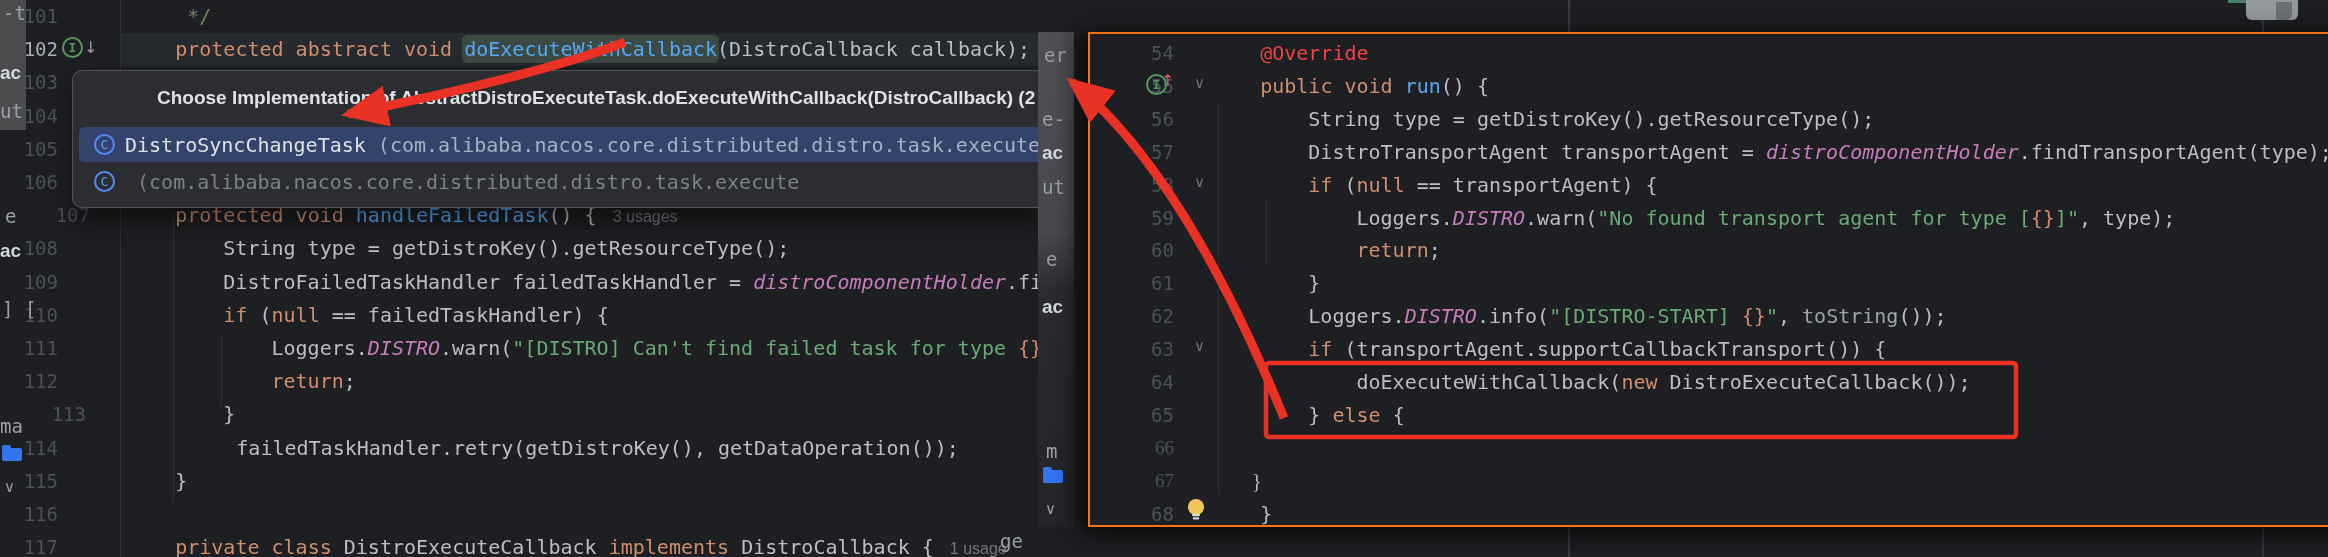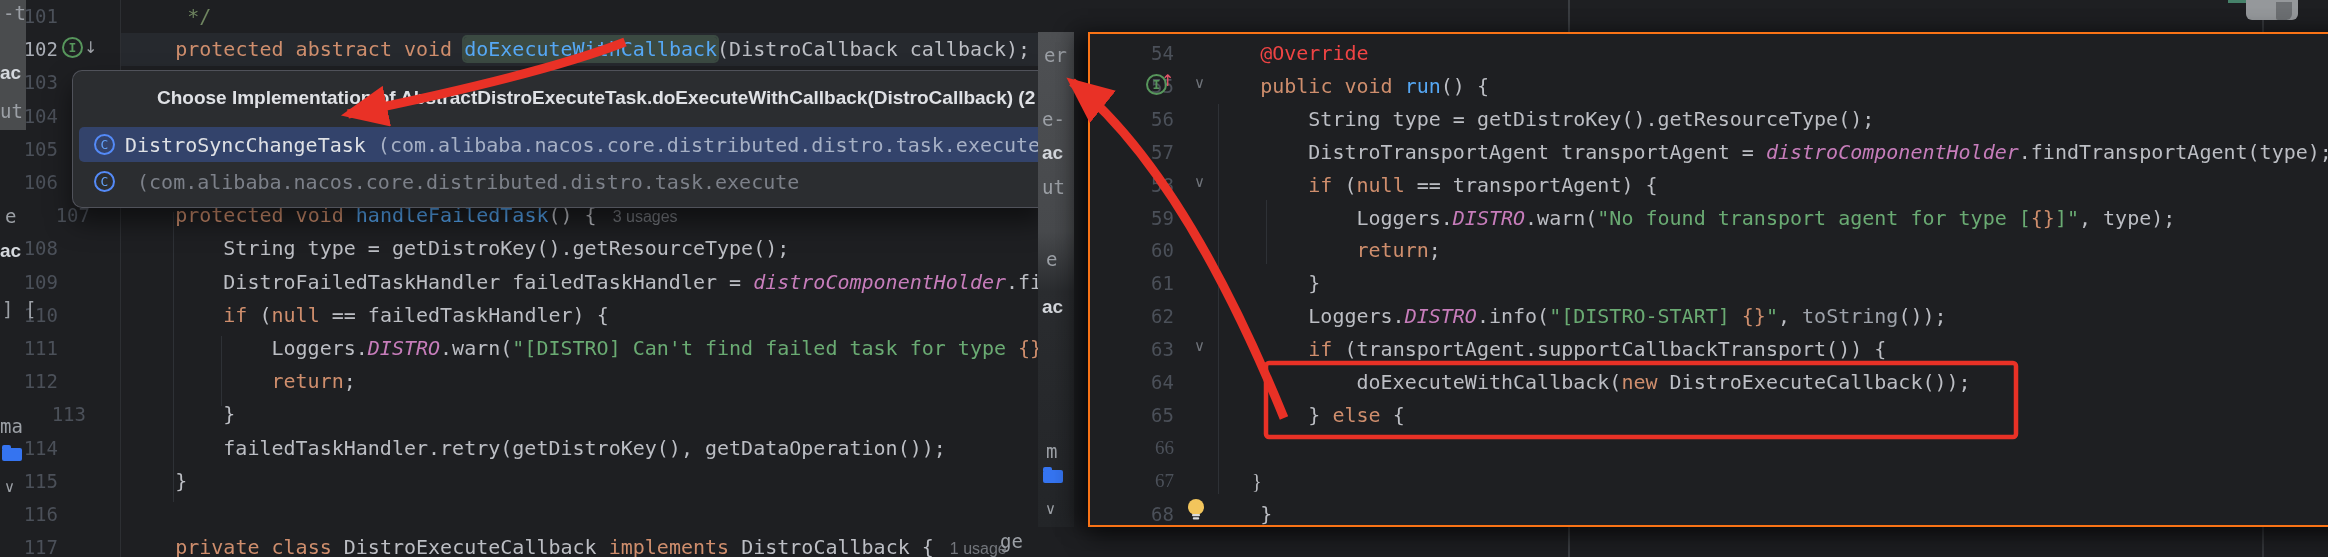--- a/index.html
+++ b/index.html
@@ -117,21 +117,21 @@
       <div class="row" style="top: 365.2px; height: 33.2px;">
         <span class="num" style="left: 20px; width: 38px; line-height: 33.2px;">112</span>
         <span class="code" style="left: 127px; line-height: 33.2px;"><span class="t-def">            </span><span class="t-kw">return</span><span class="t-def">;</span></span>
       </div>
       <div class="row" style="top: 398.4px; height: 33.2px;">
         <span class="num" style="left: 20px; width: 38px; line-height: 33.2px; margin-left: 28px;">113</span>
         <span class="code" style="left: 127px; line-height: 33.2px;"><span class="t-def">        }</span></span>
       </div>
       <div class="row" style="top: 431.6px; height: 33.2px;">
         <span class="num" style="left: 20px; width: 38px; line-height: 33.2px;">114</span>
-        <span class="code" style="left: 127px; line-height: 33.2px;"><span class="t-def">        failedTaskHandler.retry(getDistroKey(), getDataOperation());</span></span>
+        <span class="code" style="left: 140px; line-height: 33.2px;"><span class="t-def">        failedTaskHandler.retry(getDistroKey(), getDataOperation());</span></span>
       </div>
       <div class="row" style="top: 464.8px; height: 33.2px;">
         <span class="num" style="left: 20px; width: 38px; line-height: 33.2px;">115</span>
         <span class="code" style="left: 127px; line-height: 33.2px;"><span class="t-def">    }</span></span>
       </div>
       <div class="row" style="top: 498px; height: 33.2px;">
         <span class="num" style="left: 20px; width: 38px; line-height: 33.2px;">116</span>
         <span class="code" style="left: 127px; line-height: 33.2px;"></span>
       </div>
       <div class="row" style="top: 531.2px; height: 33.2px;">

